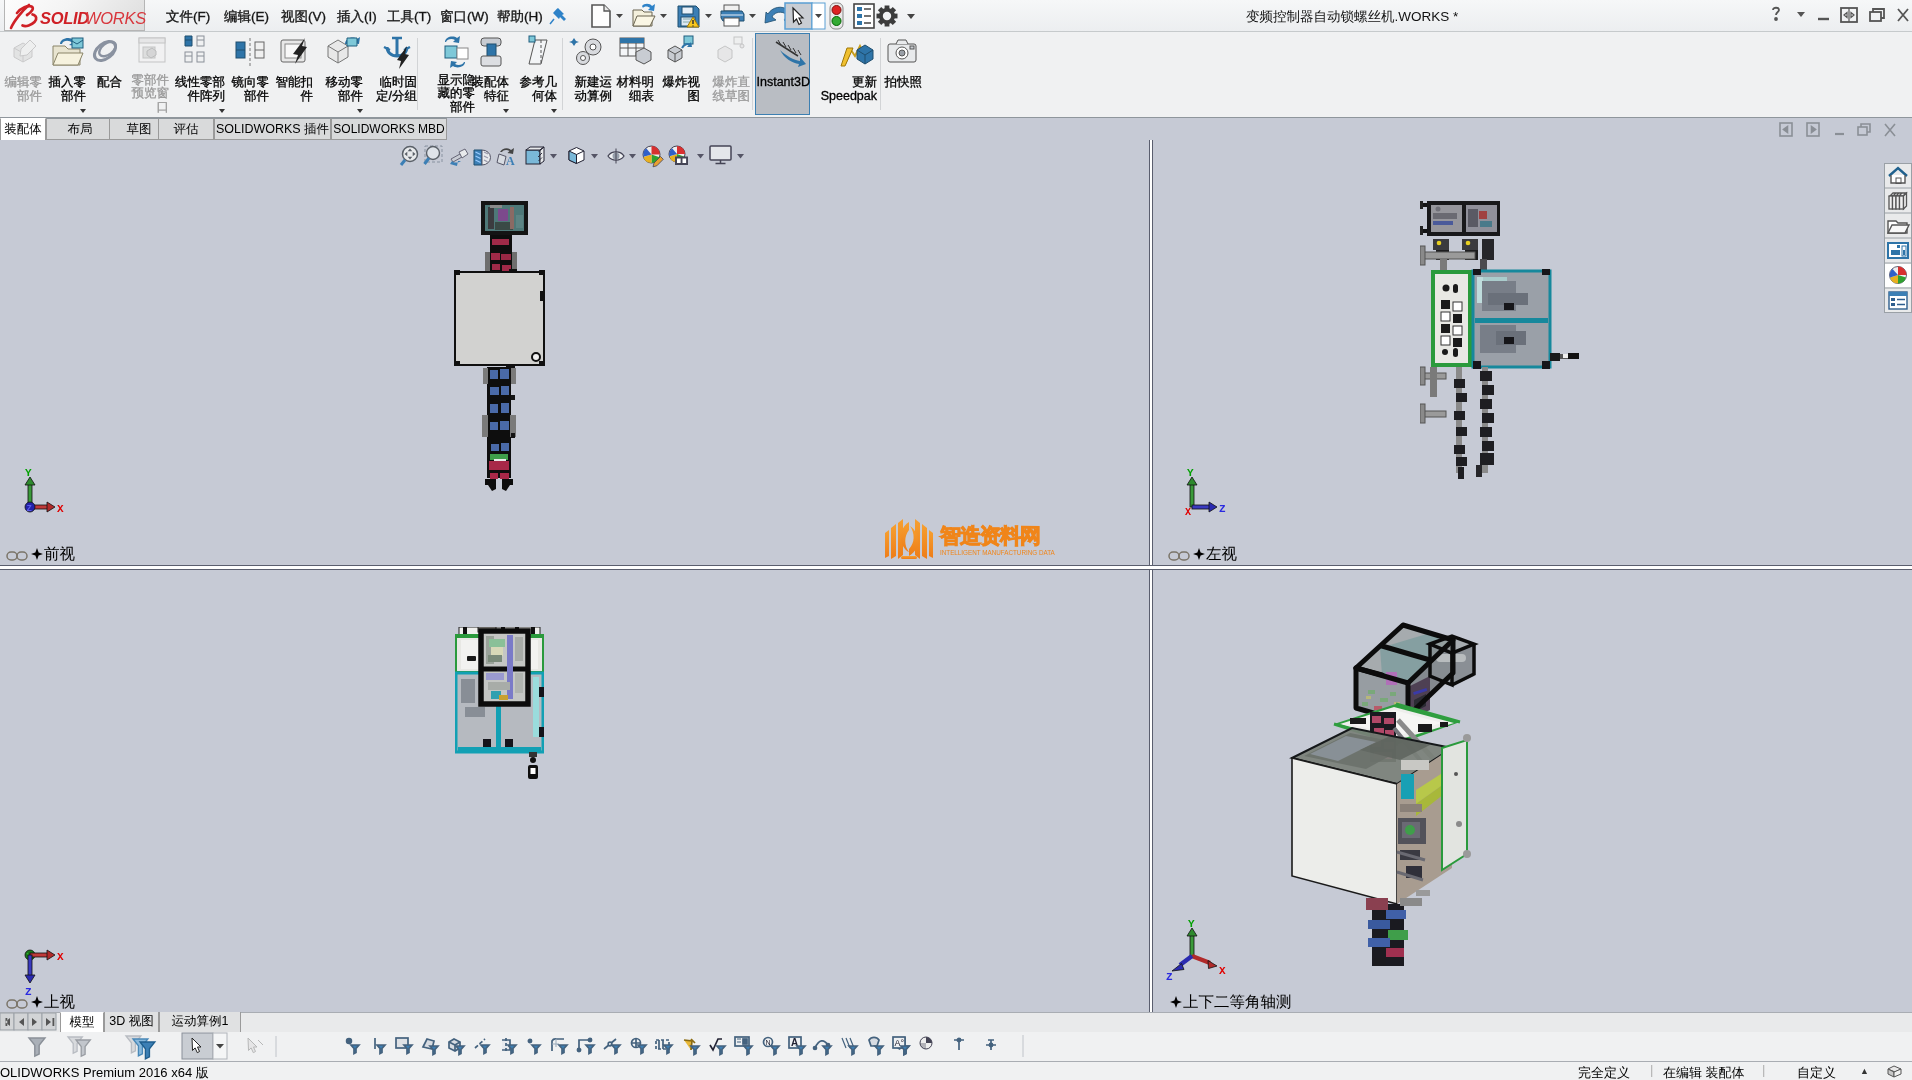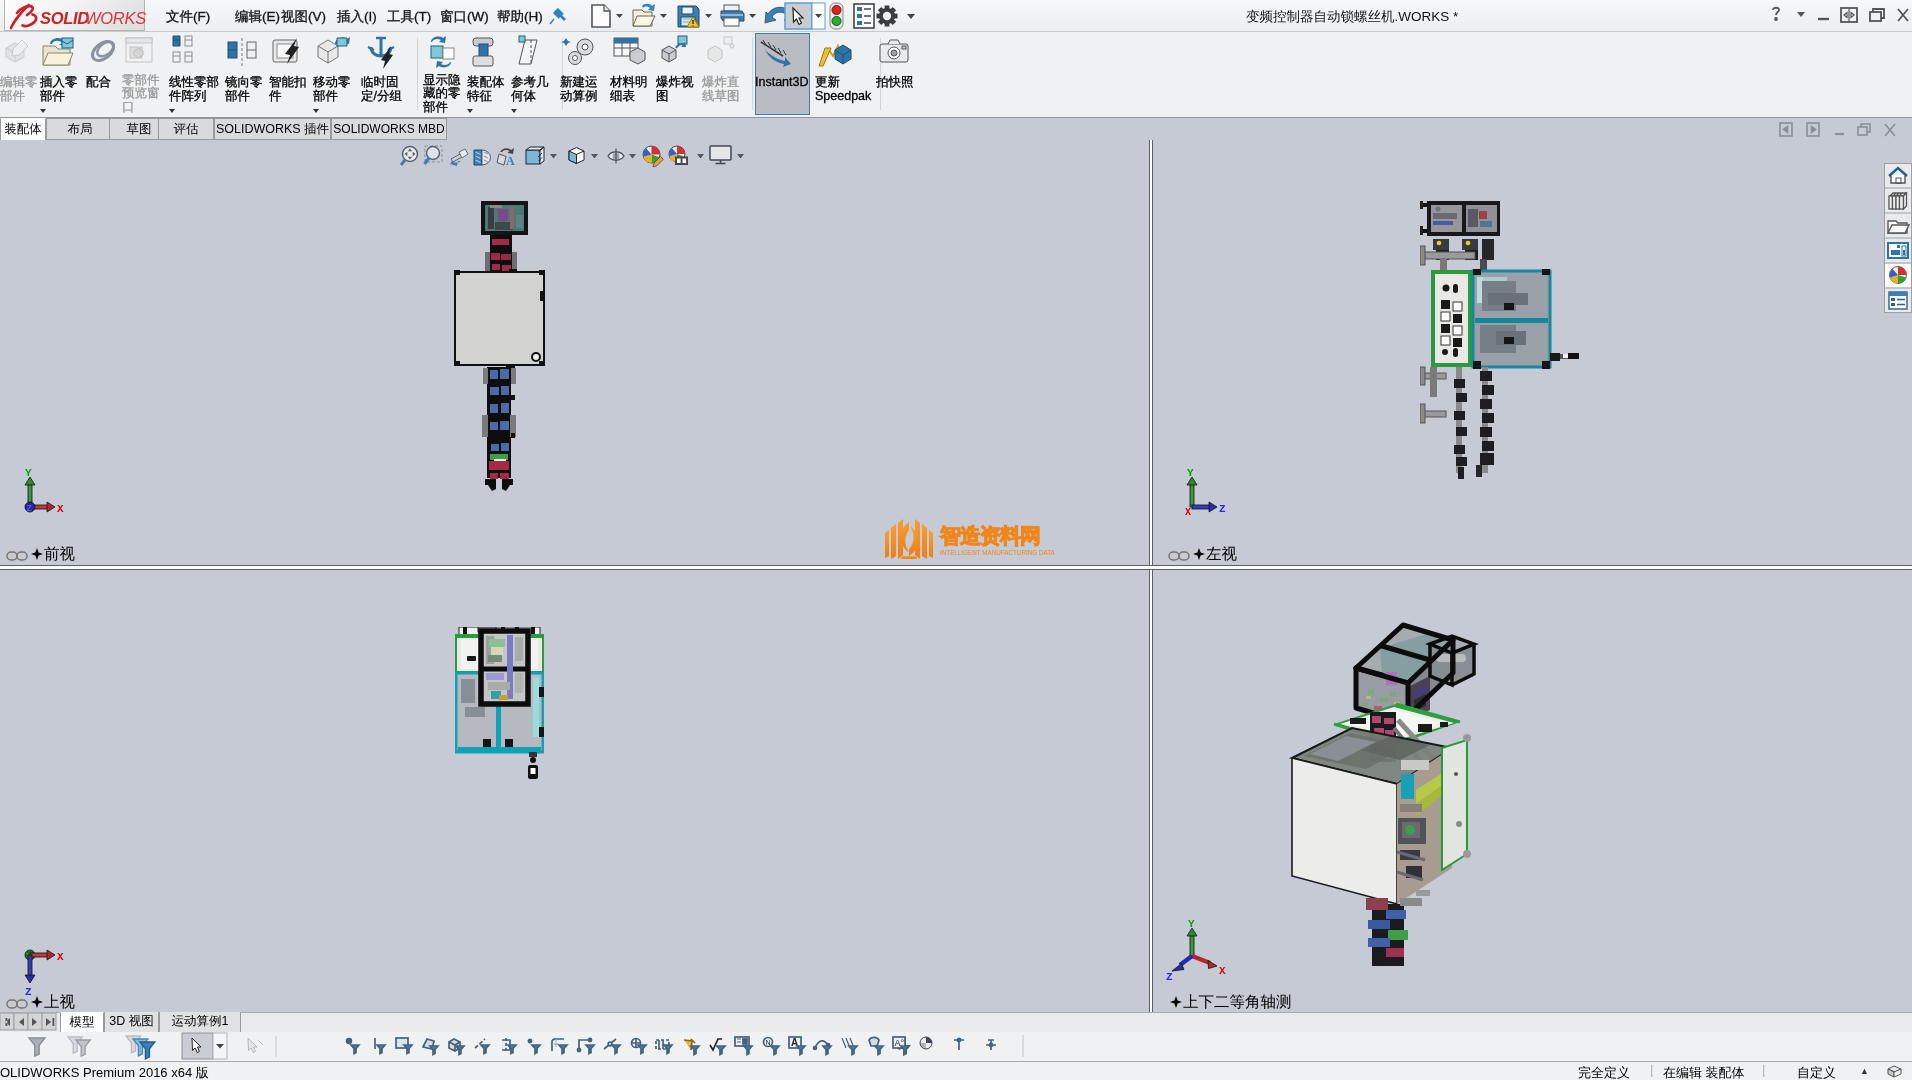--- a/index.html
+++ b/index.html
@@ -3,21 +3,21 @@
 *{margin:0;padding:0;box-sizing:border-box}
 html,body{width:1912px;height:1080px;overflow:hidden;font-family:"Liberation Sans",sans-serif}
 body{position:relative;background:#c6cad5}
 .abs{position:absolute}
 
 #titlebar{left:0;top:0;width:1912px;height:32px;background:linear-gradient(#f6f7f8,#eceef0);border-bottom:1px solid #c6cacc}
 #swlogo{left:4px;top:0;width:141px;height:31px;background:linear-gradient(135deg,#fdfdfd 0%,#f4f4f4 40%,#dcdcdc 100%);border:1px solid #b5b5b5;border-top:0}
 .menu{top:8px;height:17px;font-size:13.5px;color:#111;white-space:nowrap;-webkit-text-stroke:.35px #222}
 
 #ribbon{left:0;top:32px;width:1912px;height:86px;background:#f0f1f2;border-bottom:1px solid #8f969c}
-.rbtn{top:34px;height:80px;text-align:left;font-size:12.5px;line-height:13.8px;color:#000;-webkit-text-stroke:.3px #000}
+.rbtn{top:34px;height:80px;text-align:right;font-size:12.5px;line-height:13.8px;color:#000;-webkit-text-stroke:.3px #000}
 .rbtn.gray{color:#9a9a9a;-webkit-text-stroke:.3px #9a9a9a}
 .rsep{top:38px;width:1px;height:72px;background:#d2d4d6}
 .rarr{border-left:3.5px solid transparent;border-right:3.5px solid transparent;border-top:4px solid #333;width:0;height:0;display:inline-block}
 
 .ctab{top:118px;height:22px;font-size:12.5px;white-space:nowrap;overflow:hidden;color:#000;background:#d9dadb;border:1px solid #9a9a9a;border-top:1px solid #8f969c;text-align:center;line-height:20px}
 .ctab.active{background:#fff;border-top:1px solid #fff;border-bottom:0;height:22px}
 
 #vp{left:0;top:140px;width:1912px;height:872px;background:#c6cad5}
 .split-v{background:linear-gradient(90deg,#5a5e6e 0 1px,#fff 1px 3px,#5a5e6e 3px 4px)}
 .split-h{background:linear-gradient(#5a5e6e 0 1px,#fff 1px 4px,#5a5e6e 4px 5px)}
@@ -34,21 +34,21 @@
 <svg class="abs" id="dslogo" style="left:7px;top:2px" width="140" height="28" viewBox="0 0 140 28">
  <g fill="none" stroke="#cf2026" stroke-linecap="round">
   <path d="M22 3 C15 9 7 19 4 26" stroke-width="2.6"></path>
   <path d="M10 11 C14 6 21 3 24.5 4.5 C27.5 6 25 10 20 13" stroke-width="2.7"></path>
   <path d="M25.5 12.5 C29.5 13.5 30.5 17 27.5 20 C24.5 23 19 25 15.5 23.5" stroke-width="2.7"></path>
  </g>
  <text x="33" y="21.5" font-size="16.5" font-style="italic" font-weight="bold" fill="#cf2026" font-family="Liberation Sans" letter-spacing="-0.3">SOLID</text>
  <text x="78" y="21.5" font-size="16.5" font-style="italic" fill="#d8363c" font-family="Liberation Sans" letter-spacing="-0.3">WORKS</text>
 </svg>
 <div class="abs menu" style="left:166px">文件(F)</div>
-<div class="abs menu" style="left:235px">编辑(E)</div>
+<div class="abs menu" style="left:224px">编辑(E)</div>
 <div class="abs menu" style="left:281px">视图(V)</div>
 <div class="abs menu" style="left:337px">插入(I)</div>
 <div class="abs menu" style="left:387px">工具(T)</div>
 <div class="abs menu" style="left:440px">窗口(W)</div>
 <div class="abs menu" style="left:497px">帮助(H)</div>
 <div class="abs" id="qtoolbar" style="left:548px;top:2px">
 <svg width="370" height="28" viewBox="0 0 370 28">
 
  <path d="M10 6 l6 6 -2 1 4 4 -2 2 -4 -4 -1 2 -6 -6 c2 -2 3 -4 5 -5 Z" fill="#2e82c8"></path>
  <path d="M6 17 l-4 5" stroke="#2e82c8" stroke-width="1.5"></path>

